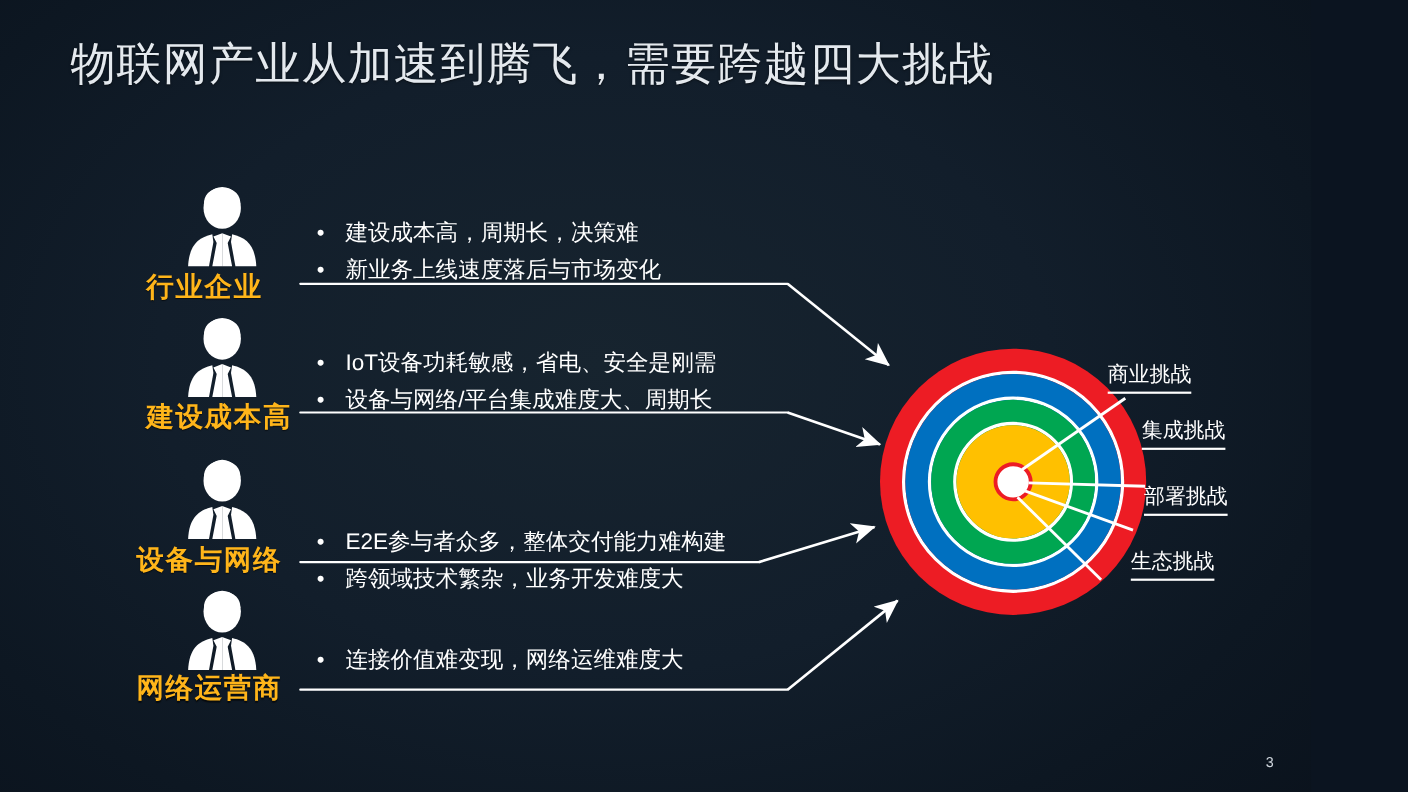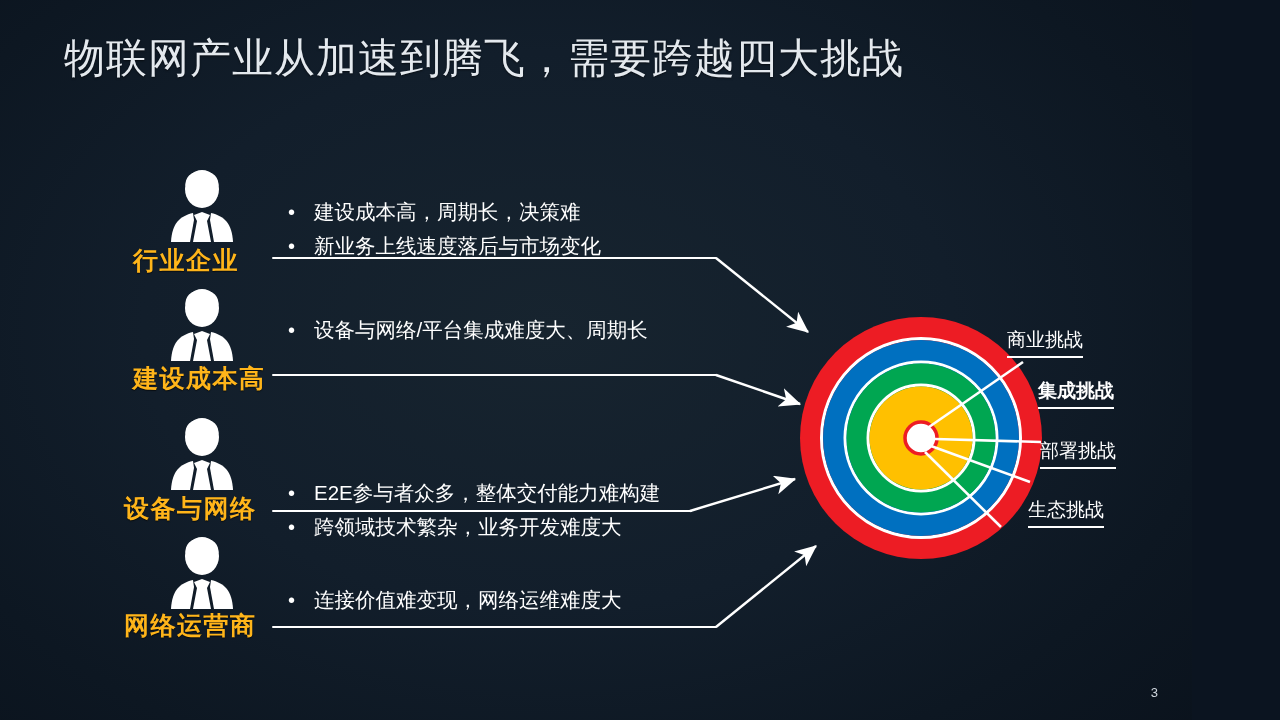--- a/index.html
+++ b/index.html
@@ -166,20 +166,21 @@
         <ellipse cx="39" cy="21" rx="17" ry="19" fill="#ffffff"></ellipse>
         <path d="M39 3 C27 3 22 10 22.5 18 C27 13 33 11 39 11 C45 11 51 13 55.5 18 C56 10 51 3 39 3 Z" fill="#ffffff"></path>
         <path d="M39 44 L31 47 L34 53 L30 74 L39 74 L39 44 Z" fill="#ffffff"></path>
         <path d="M39 44 L47 47 L44 53 L48 74 L39 74 L39 44 Z" fill="#ffffff"></path>
         <path d="M30 45 C17 48 9 55 8 74 L27 74 L31 52 Z" fill="#ffffff"></path>
         <path d="M48 45 C61 48 69 55 70 74 L51 74 L47 52 Z" fill="#ffffff"></path>
       </svg>
     </div>
     <div class="role" style="left:133px; top:362px;">建设成本高</div>
     <div class="bullets" style="left:288px; top:313px;">
+      <span class="bullet-line"><span class="bullet-dot">•</span><span>IoT设备功耗敏感，省电、安全是刚需</span></span>
       <span class="bullet-line"><span class="bullet-dot">•</span><span>设备与网络/平台集成难度大、周期长</span></span>
     </div>
     <div class="underline" style="left:272px; top:374px; width:445px;"></div>
   </div>
 
   <div class="row">
     <div class="person" style="left:163px; top:416px;">
       <svg viewBox="0 0 78 84" xmlns="http://www.w3.org/2000/svg">
         <ellipse cx="39" cy="21" rx="17" ry="19" fill="#ffffff"></ellipse>
         <path d="M39 3 C27 3 22 10 22.5 18 C27 13 33 11 39 11 C45 11 51 13 55.5 18 C56 10 51 3 39 3 Z" fill="#ffffff"></path>
@@ -232,19 +233,19 @@
       <circle cx="123" cy="123" r="16" fill="#ffffff" stroke="#ed1c24" stroke-width="3.5"></circle>
 
       <line x1="131" y1="112" x2="225" y2="47" stroke="#ffffff" stroke-width="2.6"></line>
       <line x1="137" y1="124" x2="243" y2="127" stroke="#ffffff" stroke-width="2.6"></line>
       <line x1="133" y1="131" x2="232" y2="167" stroke="#ffffff" stroke-width="2.6"></line>
       <line x1="127" y1="137" x2="203" y2="212" stroke="#ffffff" stroke-width="2.6"></line>
     </svg>
   </div>
 
   <div class="challenge" style="left:1007px; top:327px;">商业挑战</div>
-  <div class="challenge" style="left:1038px; top:378px;font-weight:bold;">集成挑战</div>
+  <div class="challenge" style="left:1038px; top:378px;">集成挑战</div>
   <div class="challenge" style="left:1040px; top:438px;">部署挑战</div>
   <div class="challenge" style="left:1028px; top:497px;">生态挑战</div>
 
   <div id="pageno">3</div>
 
 </div>
 
 </body></html>

